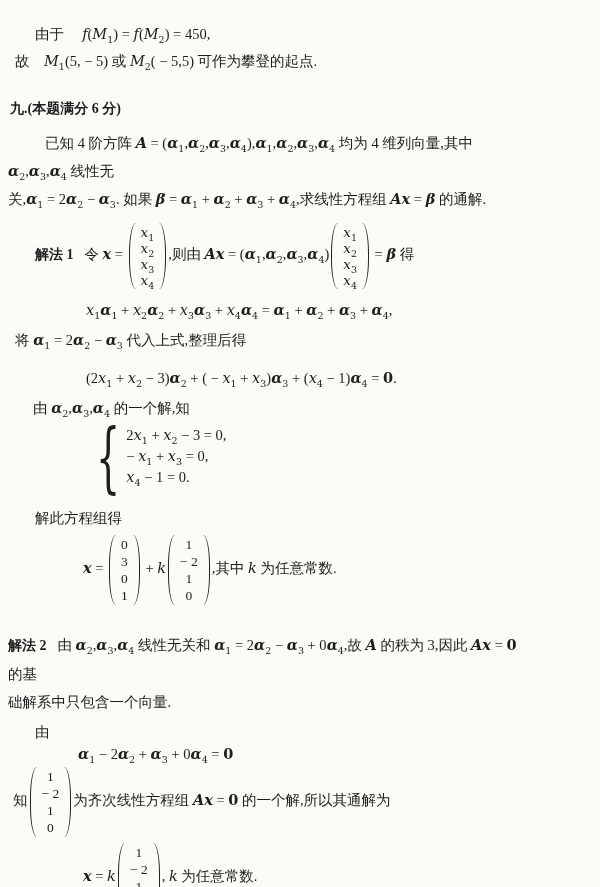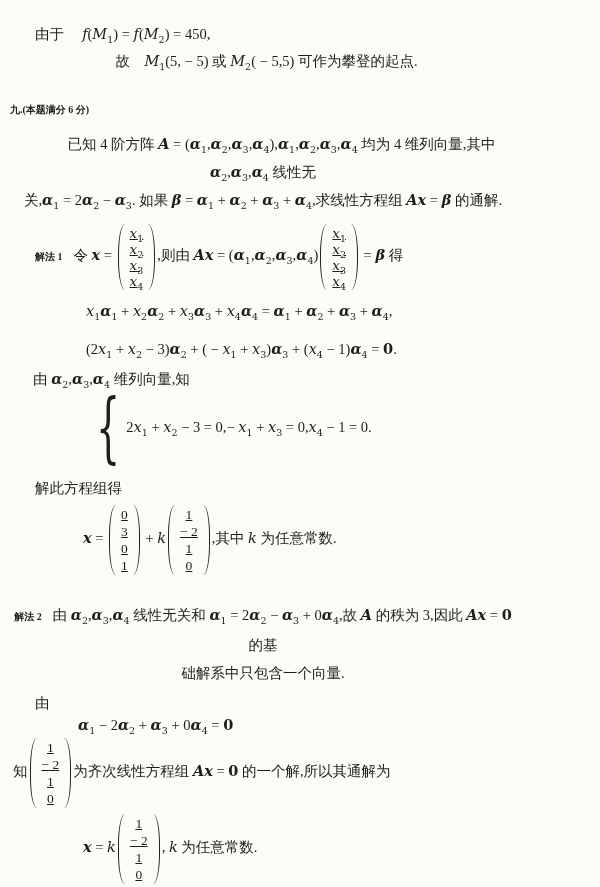--- a/index.html
+++ b/index.html
@@ -5,48 +5,48 @@
   html,body{margin:0;padding:0;}
   body{
     width:600px;height:887px;overflow:hidden;
     background:#fbfbf8;color:#1d1d1d;
     font-family:"Liberation Serif","DejaVu Serif",serif;
     -webkit-font-smoothing:antialiased;
   }
   .page{position:relative;width:528px;height:887px;box-sizing:border-box;
     padding:24px 10px 0 8px;}
   .tline{white-space:pre-wrap;font-size:14.5px;line-height:21px;}
-  .para{white-space:pre-wrap;font-size:14.5px;line-height:28px;text-align:center;}
+  .para{white-space:pre-wrap;font-size:14.5px;line-height:28px;}
   .sg-n{font-family:"Liberation Serif","DejaVu Serif",serif;}
   .sg-i{font-family:"DejaVu Serif",serif;font-style:italic;}
   .sg-b{font-family:"DejaVu Serif",serif;font-style:italic;font-weight:bold;}
   .sg-bn{font-family:"DejaVu Serif",serif;font-weight:bold;}
-  .sg-cb{font-weight:bold;font-size:10px;}
+  .sg-cb{font-weight:bold;font-size:14px;}
   sub.sg-sub{font-size:9.5px;line-height:0;font-style:normal;
     font-family:"DejaVu Serif",serif;}
   
   .vec{display:inline-flex;align-items:stretch;vertical-align:middle;margin:2px 2px;}
   .vcol{display:inline-flex;flex-direction:column;align-items:center;
     justify-content:center;padding:1px 4px;}
   .vrow{font-size:13.5px;line-height:16px;text-align:right;
-    font-family:"DejaVu Serif",serif;white-space:pre;text-decoration:underline;}
+    font-family:"DejaVu Serif",serif;white-space:pre;}
   .vp{flex:0 0 7px;width:7px;}
   .vp.l{border-left:1.5px solid #222;border-radius:7px 0 0 7px / 30px 0 0 30px;}
   .vp.r{border-right:1.5px solid #222;border-radius:0 7px 7px 0 / 0 30px 30px 0;}
   
   .sys{display:inline-flex;align-items:center;vertical-align:middle;}
   .brace{display:inline-block;font-family:"DejaVu Serif",serif;
     font-size:76px;line-height:62px;font-weight:400;
     transform:scaleX(0.5);transform-origin:0 50%;margin-right:-18px;}
-  .syscol{display:inline-flex;flex-direction:row;}
+  .syscol{display:inline-flex;flex-direction:column;}
   .sysrow{font-size:14.5px;line-height:21px;white-space:pre-wrap;}
   
   .ln-pre1{padding-left:27px;}
   .ln-pre2{padding-left:70px;margin-top:7px;}
-  .ln-pre3{padding-left:7px;margin-top:6px;text-align:center;}
+  .ln-pre3{padding-left:7px;margin-top:6px;}
   .ln-head{padding-left:2px;margin-top:26px;}
   .ln-p1{margin-top:10px;text-indent:37px;}
   .ln-p2{}
   .ln-s1intro{padding-left:27px;margin-top:8px;}
   .ln-eqsum{padding-left:78px;margin-top:8px;}
   .ln-subst{padding-left:7px;margin-top:8px;}
   .ln-eqcomb{padding-left:78px;margin-top:16px;}
   .ln-indep{padding-left:25px;margin-top:8px;}
   .ln-sys{padding-left:88px;margin-top:6px;}
   .ln-solve{padding-left:27px;margin-top:20px;}
@@ -64,22 +64,23 @@
 <div class="page">
   <div class="tline ln-pre1"><span class="sg-n">由于     </span><span class="sg-i">f</span><span class="sg-n">(</span><span class="sg-i">M</span><sub class="sg-sub">1</sub><span class="sg-n">) = </span><span class="sg-i">f</span><span class="sg-n">(</span><span class="sg-i">M</span><sub class="sg-sub">2</sub><span class="sg-n">) = 450,</span></div>
   <div class="tline ln-pre3"><span class="sg-n">故    </span><span class="sg-i">M</span><sub class="sg-sub">1</sub><span class="sg-n">(5, − 5) 或 </span><span class="sg-i">M</span><sub class="sg-sub">2</sub><span class="sg-n">( − 5,5) 可作为攀登的起点.</span></div>
 
   <div class="tline ln-head"><span class="sg-cb">九.(本题满分 6 分)</span></div>
   <div class="para ln-p1"><span class="sg-n">已知 4 阶方阵 </span><span class="sg-b">A</span><span class="sg-n"> = (</span><span class="sg-b">α</span><sub class="sg-sub">1</sub><span class="sg-n">,</span><span class="sg-b">α</span><sub class="sg-sub">2</sub><span class="sg-n">,</span><span class="sg-b">α</span><sub class="sg-sub">3</sub><span class="sg-n">,</span><span class="sg-b">α</span><sub class="sg-sub">4</sub><span class="sg-n">),</span><span class="sg-b">α</span><sub class="sg-sub">1</sub><span class="sg-n">,</span><span class="sg-b">α</span><sub class="sg-sub">2</sub><span class="sg-n">,</span><span class="sg-b">α</span><sub class="sg-sub">3</sub><span class="sg-n">,</span><span class="sg-b">α</span><sub class="sg-sub">4</sub><span class="sg-n"> 均为 4 维列向量,其中 </span><span class="sg-b">α</span><sub class="sg-sub">2</sub><span class="sg-n">,</span><span class="sg-b">α</span><sub class="sg-sub">3</sub><span class="sg-n">,</span><span class="sg-b">α</span><sub class="sg-sub">4</sub><span class="sg-n"> 线性无</span></div>
   <div class="para ln-p2"><span class="sg-n">关,</span><span class="sg-b">α</span><sub class="sg-sub">1</sub><span class="sg-n"> = 2</span><span class="sg-b">α</span><sub class="sg-sub">2</sub><span class="sg-n"> − </span><span class="sg-b">α</span><sub class="sg-sub">3</sub><span class="sg-n">. 如果 </span><span class="sg-b">β</span><span class="sg-n"> = </span><span class="sg-b">α</span><sub class="sg-sub">1</sub><span class="sg-n"> + </span><span class="sg-b">α</span><sub class="sg-sub">2</sub><span class="sg-n"> + </span><span class="sg-b">α</span><sub class="sg-sub">3</sub><span class="sg-n"> + </span><span class="sg-b">α</span><sub class="sg-sub">4</sub><span class="sg-n">,求线性方程组 </span><span class="sg-b">Ax</span><span class="sg-n"> = </span><span class="sg-b">β</span><span class="sg-n"> 的通解.</span></div>
 
   <div class="tline ln-s1intro"><span class="sg-cb">解法 1</span><span class="sg-n">   令 </span><span class="sg-b">x</span><span class="sg-n"> = </span><span class="vec"><span class="vp l"></span><span class="vcol"><span class="vrow"><span class="sg-i">x</span><sub class="sg-sub">1</sub></span><span class="vrow"><span class="sg-i">x</span><sub class="sg-sub">2</sub></span><span class="vrow"><span class="sg-i">x</span><sub class="sg-sub">3</sub></span><span class="vrow"><span class="sg-i">x</span><sub class="sg-sub">4</sub></span></span><span class="vp r"></span></span><span class="sg-n">,则由 </span><span class="sg-b">Ax</span><span class="sg-n"> = (</span><span class="sg-b">α</span><sub class="sg-sub">1</sub><span class="sg-n">,</span><span class="sg-b">α</span><sub class="sg-sub">2</sub><span class="sg-n">,</span><span class="sg-b">α</span><sub class="sg-sub">3</sub><span class="sg-n">,</span><span class="sg-b">α</span><sub class="sg-sub">4</sub><span class="sg-n">)</span><span class="vec"><span class="vp l"></span><span class="vcol"><span class="vrow"><span class="sg-i">x</span><sub class="sg-sub">1</sub></span><span class="vrow"><span class="sg-i">x</span><sub class="sg-sub">2</sub></span><span class="vrow"><span class="sg-i">x</span><sub class="sg-sub">3</sub></span><span class="vrow"><span class="sg-i">x</span><sub class="sg-sub">4</sub></span></span><span class="vp r"></span></span><span class="sg-n"> = </span><span class="sg-b">β</span><span class="sg-n"> 得</span></div>
   <div class="tline ln-eqsum"><span class="sg-i">x</span><sub class="sg-sub">1</sub><span class="sg-b">α</span><sub class="sg-sub">1</sub><span class="sg-n"> + </span><span class="sg-i">x</span><sub class="sg-sub">2</sub><span class="sg-b">α</span><sub class="sg-sub">2</sub><span class="sg-n"> + </span><span class="sg-i">x</span><sub class="sg-sub">3</sub><span class="sg-b">α</span><sub class="sg-sub">3</sub><span class="sg-n"> + </span><span class="sg-i">x</span><sub class="sg-sub">4</sub><span class="sg-b">α</span><sub class="sg-sub">4</sub><span class="sg-n"> = </span><span class="sg-b">α</span><sub class="sg-sub">1</sub><span class="sg-n"> + </span><span class="sg-b">α</span><sub class="sg-sub">2</sub><span class="sg-n"> + </span><span class="sg-b">α</span><sub class="sg-sub">3</sub><span class="sg-n"> + </span><span class="sg-b">α</span><sub class="sg-sub">4</sub><span class="sg-n">,</span></div>
+  <div class="tline ln-subst"><span class="sg-n">将 </span><span class="sg-b">α</span><sub class="sg-sub">1</sub><span class="sg-n"> = 2</span><span class="sg-b">α</span><sub class="sg-sub">2</sub><span class="sg-n"> − </span><span class="sg-b">α</span><sub class="sg-sub">3</sub><span class="sg-n"> 代入上式,整理后得</span></div>
   <div class="tline ln-eqcomb"><span class="sg-n">(2</span><span class="sg-i">x</span><sub class="sg-sub">1</sub><span class="sg-n"> + </span><span class="sg-i">x</span><sub class="sg-sub">2</sub><span class="sg-n"> − 3)</span><span class="sg-b">α</span><sub class="sg-sub">2</sub><span class="sg-n"> + ( − </span><span class="sg-i">x</span><sub class="sg-sub">1</sub><span class="sg-n"> + </span><span class="sg-i">x</span><sub class="sg-sub">3</sub><span class="sg-n">)</span><span class="sg-b">α</span><sub class="sg-sub">3</sub><span class="sg-n"> + (</span><span class="sg-i">x</span><sub class="sg-sub">4</sub><span class="sg-n"> − 1)</span><span class="sg-b">α</span><sub class="sg-sub">4</sub><span class="sg-n"> = </span><span class="sg-bn">0</span><span class="sg-n">.</span></div>
-  <div class="tline ln-indep"><span class="sg-n">由 </span><span class="sg-b">α</span><sub class="sg-sub">2</sub><span class="sg-n">,</span><span class="sg-b">α</span><sub class="sg-sub">3</sub><span class="sg-n">,</span><span class="sg-b">α</span><sub class="sg-sub">4</sub><span class="sg-n"> 维列向量,知</span></div>
+  <div class="tline ln-indep"><span class="sg-n">由 </span><span class="sg-b">α</span><sub class="sg-sub">2</sub><span class="sg-n">,</span><span class="sg-b">α</span><sub class="sg-sub">3</sub><span class="sg-n">,</span><span class="sg-b">α</span><sub class="sg-sub">4</sub><span class="sg-n"> 的一个解,知</span></div>
   <div class="tline ln-sys"><span class="sys"><span class="brace">{</span><span class="syscol"><span class="sysrow"><span class="sg-n">2</span><span class="sg-i">x</span><sub class="sg-sub">1</sub><span class="sg-n"> + </span><span class="sg-i">x</span><sub class="sg-sub">2</sub><span class="sg-n"> − 3 = 0,</span></span><span class="sysrow"><span class="sg-n">− </span><span class="sg-i">x</span><sub class="sg-sub">1</sub><span class="sg-n"> + </span><span class="sg-i">x</span><sub class="sg-sub">3</sub><span class="sg-n"> = 0,</span></span><span class="sysrow"><span class="sg-i">x</span><sub class="sg-sub">4</sub><span class="sg-n"> − 1 = 0.</span></span></span></span></div>
   <div class="tline ln-solve"><span class="sg-n">解此方程组得</span></div>
   <div class="tline ln-eqsol"><span class="sg-b">x</span><span class="sg-n"> = </span><span class="vec"><span class="vp l"></span><span class="vcol"><span class="vrow"><span class="sg-n">0</span></span><span class="vrow"><span class="sg-n">3</span></span><span class="vrow"><span class="sg-n">0</span></span><span class="vrow"><span class="sg-n">1</span></span></span><span class="vp r"></span></span><span class="sg-n"> + </span><span class="sg-i">k</span><span class="vec"><span class="vp l"></span><span class="vcol"><span class="vrow"><span class="sg-n">1</span></span><span class="vrow"><span class="sg-n">− 2</span></span><span class="vrow"><span class="sg-n">1</span></span><span class="vrow"><span class="sg-n">0</span></span></span><span class="vp r"></span></span><span class="sg-n">,其中 </span><span class="sg-i">k</span><span class="sg-n"> 为任意常数.</span></div>
 
   <div class="para ln-s2a"><span class="sg-cb">解法 2</span><span class="sg-n">   由 </span><span class="sg-b">α</span><sub class="sg-sub">2</sub><span class="sg-n">,</span><span class="sg-b">α</span><sub class="sg-sub">3</sub><span class="sg-n">,</span><span class="sg-b">α</span><sub class="sg-sub">4</sub><span class="sg-n"> 线性无关和 </span><span class="sg-b">α</span><sub class="sg-sub">1</sub><span class="sg-n"> = 2</span><span class="sg-b">α</span><sub class="sg-sub">2</sub><span class="sg-n"> − </span><span class="sg-b">α</span><sub class="sg-sub">3</sub><span class="sg-n"> + 0</span><span class="sg-b">α</span><sub class="sg-sub">4</sub><span class="sg-n">,故 </span><span class="sg-b">A</span><span class="sg-n"> 的秩为 3,因此 </span><span class="sg-b">Ax</span><span class="sg-n"> = </span><span class="sg-bn">0</span><span class="sg-n"> 的基</span></div>
   <div class="para ln-s2b"><span class="sg-n">础解系中只包含一个向量.</span></div>
   <div class="tline ln-s2c"><span class="sg-n">由</span></div>
   <div class="tline ln-eqrel"><span class="sg-b">α</span><sub class="sg-sub">1</sub><span class="sg-n"> − 2</span><span class="sg-b">α</span><sub class="sg-sub">2</sub><span class="sg-n"> + </span><span class="sg-b">α</span><sub class="sg-sub">3</sub><span class="sg-n"> + 0</span><span class="sg-b">α</span><sub class="sg-sub">4</sub><span class="sg-n"> = </span><span class="sg-bn">0</span></div>
   <div class="tline ln-know"><span class="sg-n">知</span><span class="vec"><span class="vp l"></span><span class="vcol"><span class="vrow"><span class="sg-n">1</span></span><span class="vrow"><span class="sg-n">− 2</span></span><span class="vrow"><span class="sg-n">1</span></span><span class="vrow"><span class="sg-n">0</span></span></span><span class="vp r"></span></span><span class="sg-n">为齐次线性方程组 </span><span class="sg-b">Ax</span><span class="sg-n"> = </span><span class="sg-bn">0</span><span class="sg-n"> 的一个解,所以其通解为</span></div>
   <div class="tline ln-eqgen"><span class="sg-b">x</span><span class="sg-n"> = </span><span class="sg-i">k</span><span class="vec"><span class="vp l"></span><span class="vcol"><span class="vrow"><span class="sg-n">1</span></span><span class="vrow"><span class="sg-n">− 2</span></span><span class="vrow"><span class="sg-n">1</span></span><span class="vrow"><span class="sg-n">0</span></span></span><span class="vp r"></span></span><span class="sg-n">, </span><span class="sg-i">k</span><span class="sg-n"> 为任意常数.</span></div>

